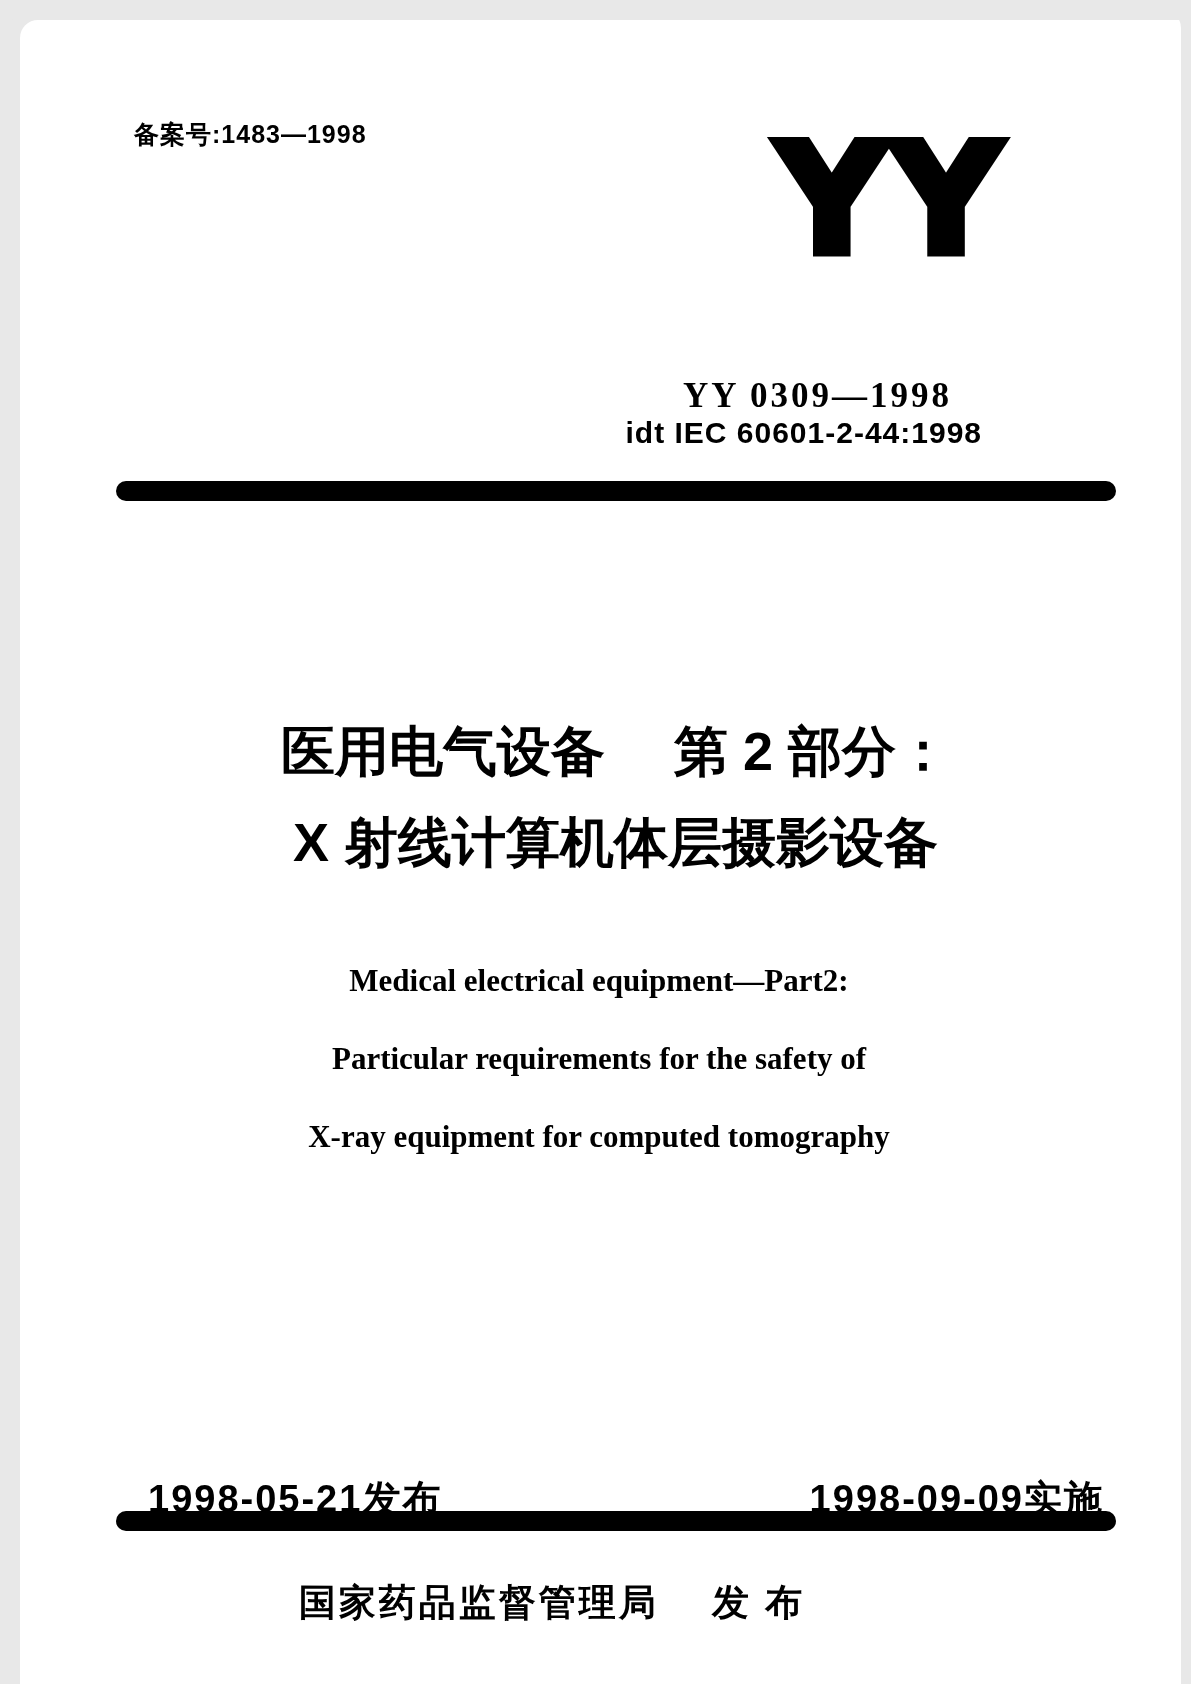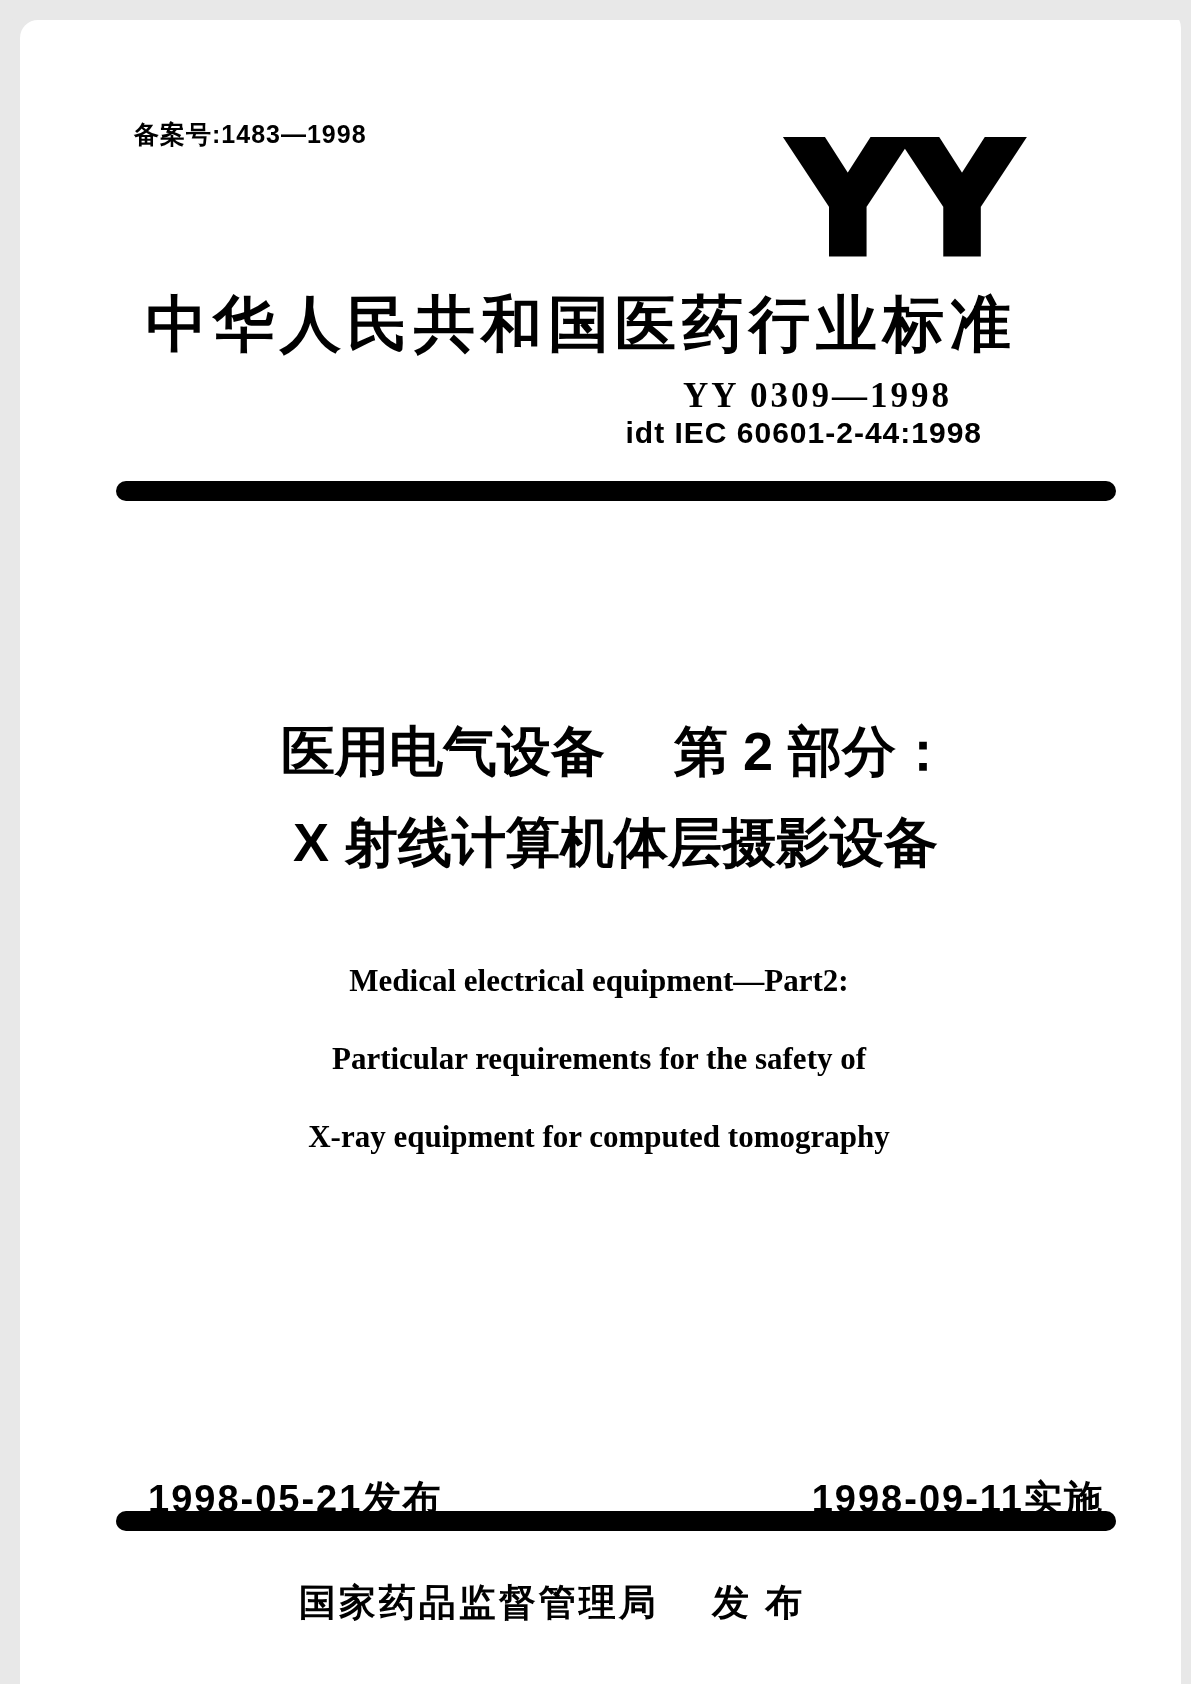--- a/index.html
+++ b/index.html
@@ -8,21 +8,21 @@
   .page {
     position:relative; width:1191px; height:1684px;
     margin:0 auto; background:#ffffff; overflow:hidden;
   }
   .record-number {
     position:absolute; left:104px; top:88px;
     font-size:25px; font-weight:bold; letter-spacing:1px;
     white-space:nowrap;
   }
   .yy-logo {
-    position:absolute; top:94px; right:180px;
+    position:absolute; top:94px; right:196px;
     font-family:"DejaVu Sans", sans-serif;
     font-size:152px; line-height:1; font-weight:bold;
     letter-spacing:4px;
     -webkit-text-stroke:9px #000;
     white-space:nowrap;
   }
   .std-heading {
     position:absolute; left:116px; top:254px;
     font-size:61px; font-weight:bold; letter-spacing:6px;
     white-space:nowrap;
@@ -76,41 +76,40 @@
 </style>
 </head>
 <body>
 
 <div class="page">
 
   <div class="record-number">备案号:1483—1998</div>
 
   <div class="yy-logo">YY</div>
 
-  <div class="std-heading">中华人民共和国医药行业标准</div>
 
   <div class="std-number">YY 0309—1998</div>
 
   <div class="idt-ref">idt IEC 60601-2-44:1998</div>
 
   <div class="thin-rule"></div>
 
   <div class="cn-title">
     <div class="cn-line">医用电气设备　 第 2 部分：</div>
     <div class="cn-line">X 射线计算机体层摄影设备</div>
   </div>
 
   <div class="en-title">
     <div class="en-line">Medical electrical equipment—Part2:</div>
     <div class="en-line">Particular requirements for the safety of</div>
     <div class="en-line">X-ray equipment for computed tomography</div>
   </div>
 
   <div class="date-row">
     <div class="issue-date">1998-05-21发布</div>
-    <div class="implement-date">1998-09-11实施</div>
+    <div class="implement-date">1998-09-09实施</div>
   </div>
 
   <div class="thick-rule"></div>
 
   <div class="publisher">国家药品监督管理局　 发 布</div>
 
 </div>
 
 </body></html>

